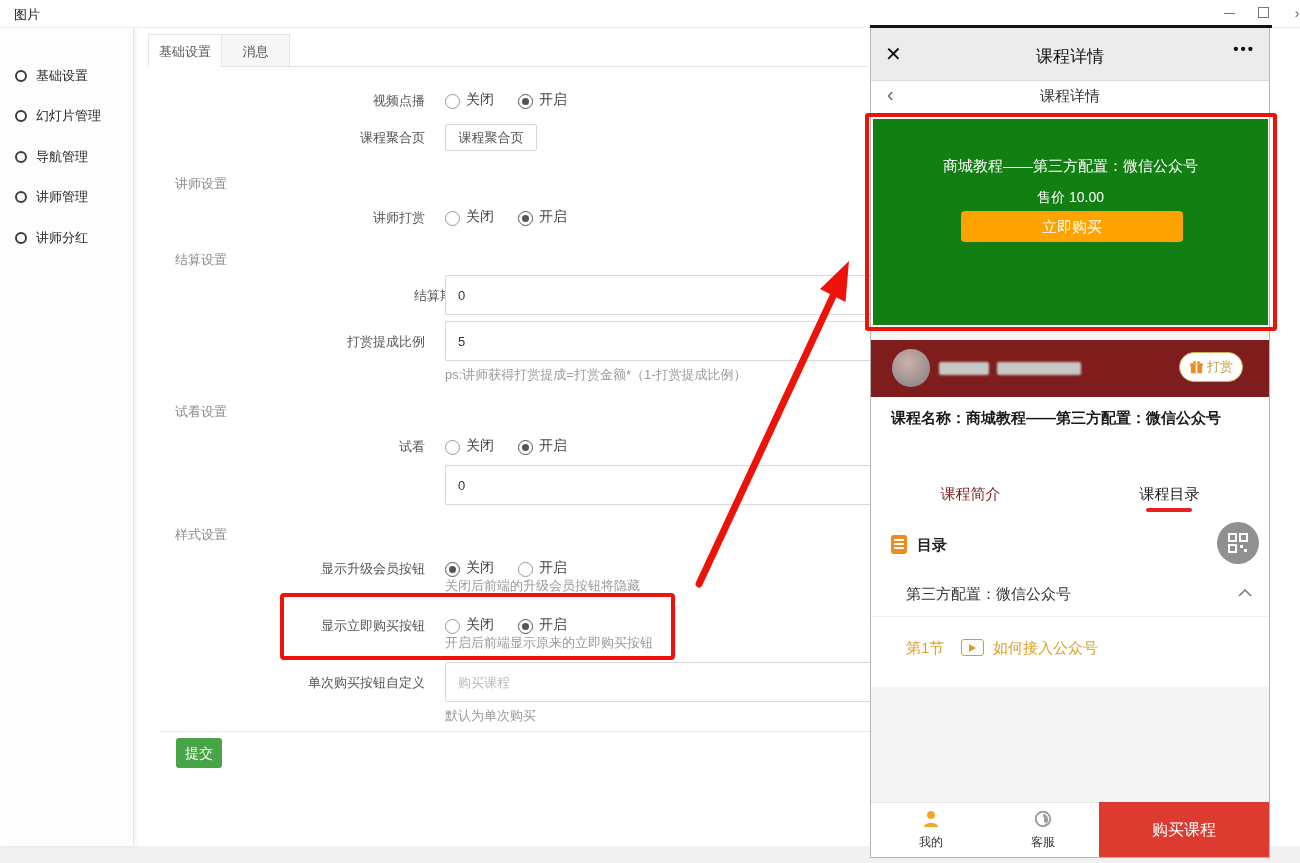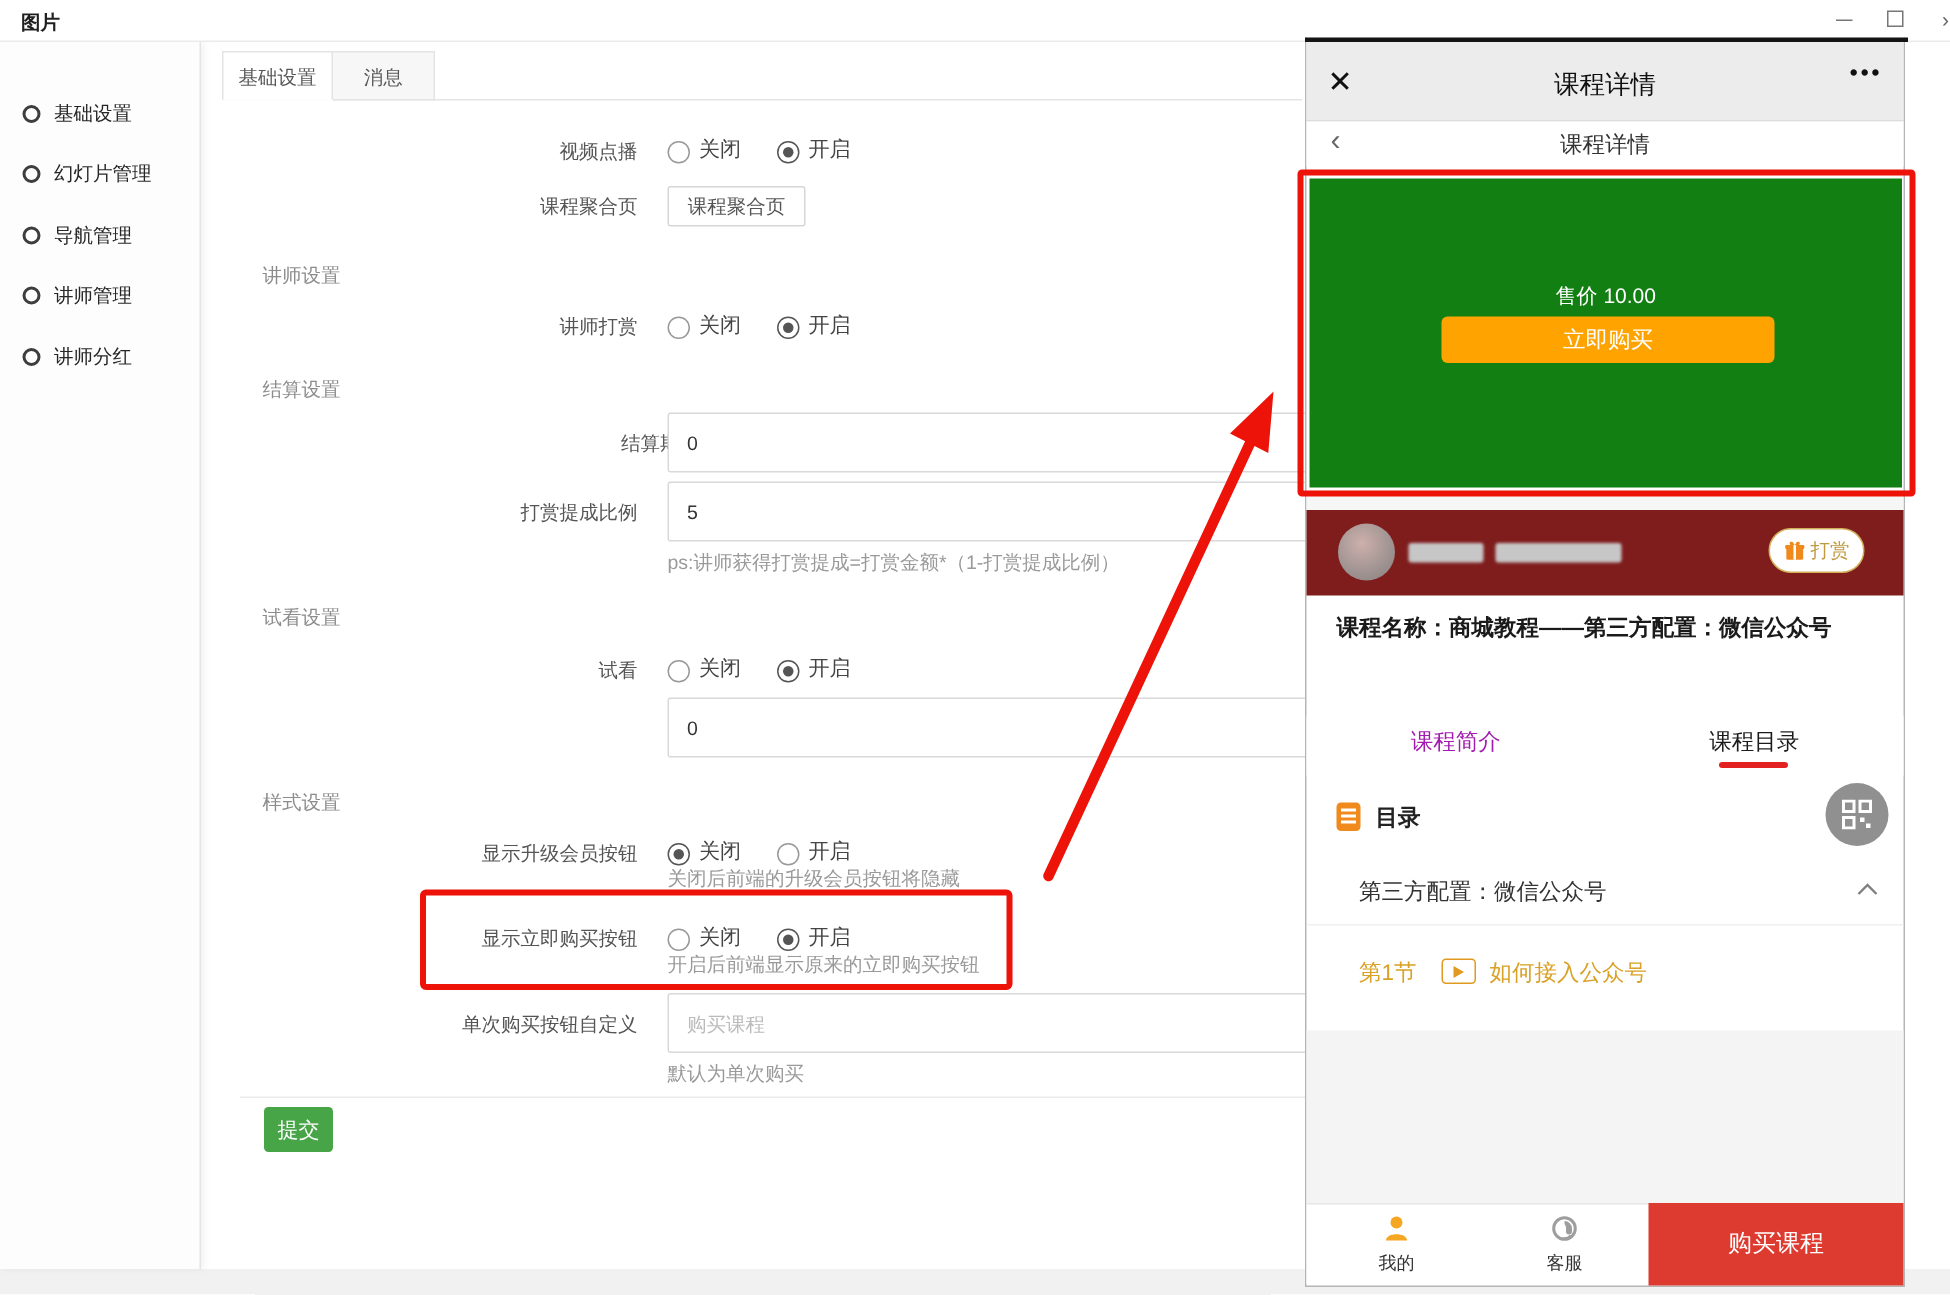--- a/index.html
+++ b/index.html
@@ -4,21 +4,21 @@
 <style>
   * { margin:0; padding:0; box-sizing:border-box; }
   html,body { width:1300px; height:863px; }
   body {
     position:relative; background:#fff; overflow:hidden;
     font-family:"Liberation Sans","DejaVu Sans",sans-serif;
     color:#333; font-size:13px;
   }
   
   .top-header{position:absolute;left:0;top:0;width:1300px;height:28px;background:#fff;border-bottom:1px solid #ebebeb;z-index:4;}
-  .top-title{position:absolute;left:14px;top:6px;font-size:13px;font-weight:bold;color:#1f1f1f;}
+  .top-title{position:absolute;left:14px;top:6px;font-size:13px;font-weight:normal;color:#1f1f1f;}
   .win-btn{position:absolute;top:2px;width:26px;height:22px;color:#666;text-align:center;line-height:22px;font-size:14px;}
   .wb-min{left:1216px;} .wb-max{left:1250px;} .wb-more{left:1284px;}
   .wb-max span{display:inline-block;width:11px;height:11px;border:1px solid #777;margin-top:5px;}
   .wb-min span{display:inline-block;width:11px;height:1px;background:#777;margin-bottom:4px;}
   .bottom-strip{position:absolute;left:0;top:846px;width:1300px;height:17px;background:#f1f1f1;z-index:0;}
   
   .sidebar{position:absolute;left:0;top:28px;width:134px;height:818px;background:#fdfdfd;border-right:1px solid #e4e4e4;box-shadow:2px 0 5px rgba(0,0,0,.06);z-index:3;}
   .side-item{position:absolute;left:0;width:134px;height:28px;display:flex;align-items:center;padding-left:15px;cursor:pointer;}
   .side-ring{width:12px;height:12px;border:2px solid #3d3d3d;border-radius:50%;margin-right:9px;flex:none;}
   .side-label{font-size:13px;color:#262626;white-space:nowrap;}
@@ -64,21 +64,21 @@
   .blur-block{position:absolute;top:22px;height:13px;background:#c7c7c7;filter:blur(1.2px);border-radius:2px;}
   .bb1{left:68px;width:50px;} .bb2{left:126px;width:84px;}
   .reward-pill{position:absolute;left:308px;top:12px;width:64px;height:30px;border:1.5px solid #d3b05c;border-radius:16px;background:#fff;display:flex;align-items:center;justify-content:center;gap:3px;cursor:pointer;}
   .reward-pill span{font-size:13px;color:#bf9a3f;}
   .course-name{position:absolute;left:20px;top:384px;width:370px;font-size:15px;font-weight:600;color:#1a1a1a;}
   .count-row{position:absolute;left:0;top:420px;width:398px;height:20px;}
   .lesson-count{position:absolute;left:20px;top:2px;font-size:13px;color:#999;}
   .price-red{position:absolute;right:26px;top:0;font-size:15px;color:#d9342b;}
   .pv-tabs{position:absolute;left:0;top:452px;width:398px;height:40px;background:#fff;}
   .pv-tab{position:absolute;top:8px;width:199px;text-align:center;font-size:15px;cursor:pointer;}
-  .pv-tab1{left:0;color:#a21caf;} .pv-tab2{left:199px;color:#1a1a1a;font-weight:500;}
+  .pv-tab1{left:0;color:#7f1d1d;} .pv-tab2{left:199px;color:#1a1a1a;font-weight:500;}
   .pv-underline{position:absolute;left:275px;top:31px;width:46px;height:4px;background:#e42121;border-radius:2px;}
   .catalog-head{position:absolute;left:0;top:508px;width:398px;height:30px;}
   .doc-icon{position:absolute;left:20px;top:2px;width:16px;height:19px;background:#f08a1c;border-radius:3px;}
   .doc-icon::after{content:"";position:absolute;left:3px;top:4px;width:10px;height:2px;background:#fff;box-shadow:0 4px 0 #fff,0 8px 0 #fff;}
   .catalog-title{position:absolute;left:46px;top:3px;font-size:15px;font-weight:bold;color:#222;}
   .qr-fab{position:absolute;left:346px;top:497px;width:42px;height:42px;border-radius:50%;background:rgba(125,125,125,.85);display:flex;align-items:center;justify-content:center;cursor:pointer;z-index:2;}
   .chapter-row{position:absolute;left:0;top:548px;width:398px;height:44px;border-bottom:1px solid #f0f0f0;}
   .chapter-title{position:absolute;left:35px;top:12px;font-size:15px;color:#333;}
   .chev-up{position:absolute;right:16px;top:15px;}
   .lesson-row{position:absolute;left:0;top:600px;width:398px;height:50px;cursor:pointer;}
@@ -215,20 +215,21 @@
     <div class="ph-title">课程详情</div>
     <div class="ph-more">•••</div>
   </div>
 
   <div class="ph-navbar">
     <div class="ph-back">‹</div>
     <div class="ph-navtitle">课程详情</div>
   </div>
 
   <div class="banner">
+    <div class="banner-title">商城教程——第三方配置：微信公众号</div>
     <div class="banner-price">售价 10.00</div>
     <div class="banner-buy">立即购买</div>
   </div>
   <div class="banner-hl"></div>
 
   <div class="gap-gray"></div>
 
   <div class="avatar-card">
     <div class="avatar"></div>
     <div class="blur-block bb1"></div>

